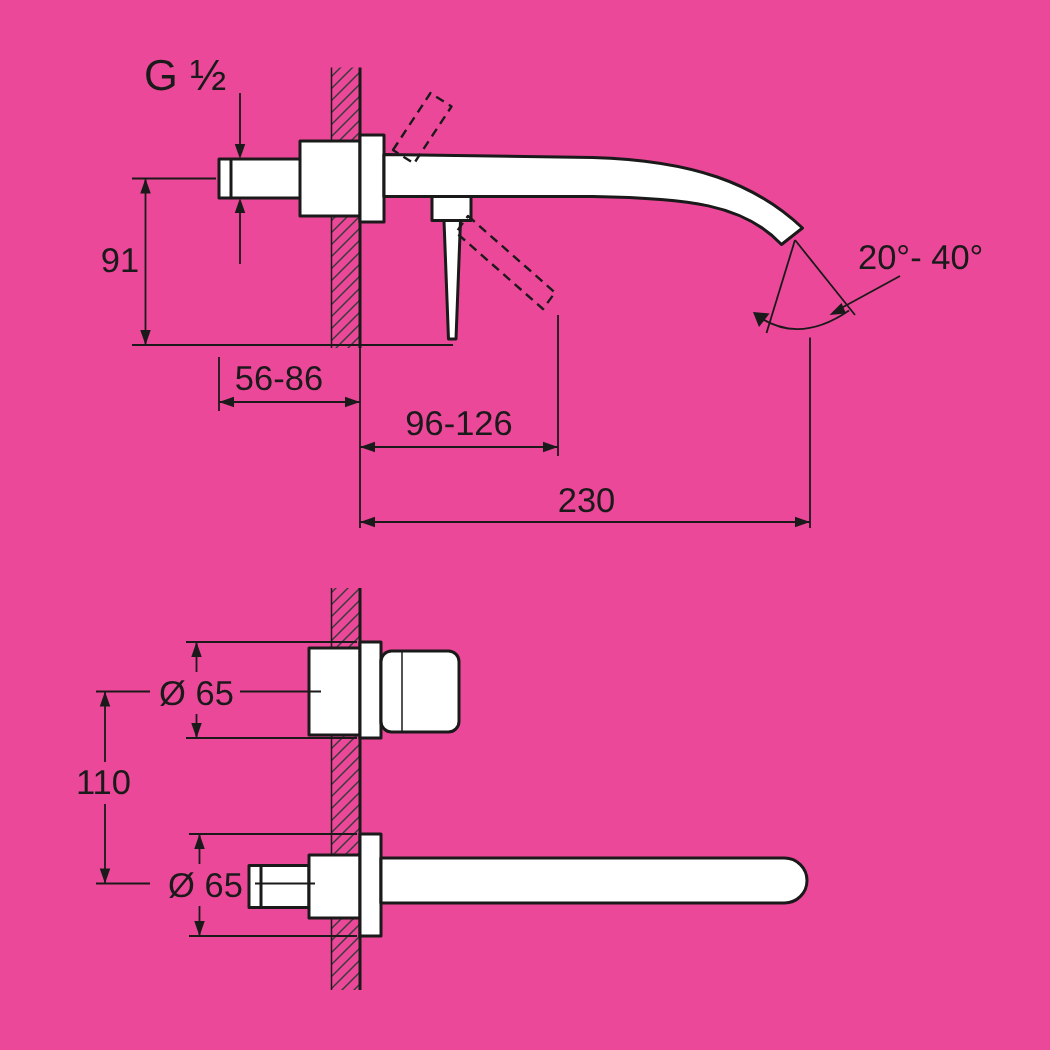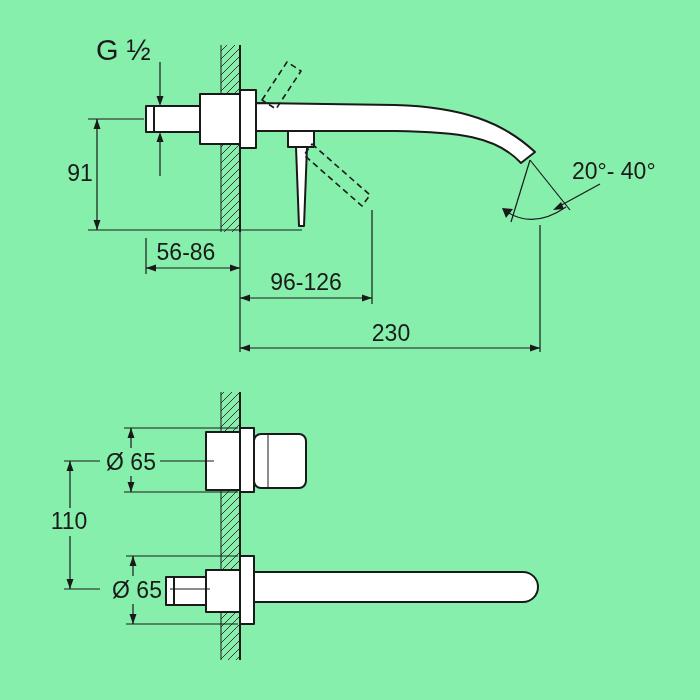--- a/index.html
+++ b/index.html
@@ -1,16 +1,16 @@
 <!DOCTYPE html>
 <html><head>
 <meta charset="utf-8">
 <style>
   html, body { margin: 0; padding: 0; background: #ffffff; }
-  .stage { width: 700px; height: 700px; position: relative; background: #86efac; }
+  .stage { width: 700px; height: 700px; position: relative; background: #ec4899; }
   svg { display: block; }
   svg text {
     font-family: "Liberation Sans", "DejaVu Sans", sans-serif;
     fill: #1a1a1a;
   }
   .t23 { font-size: 23px; }
   .t29 { font-size: 29px; }
   .obj  { stroke: #1a1a1a; stroke-width: 2; fill: none; }
   .objf { stroke: #1a1a1a; stroke-width: 2; fill: #ffffff; stroke-linejoin: round; }
   .thin { stroke: #1a1a1a; stroke-width: 1; fill: none; }

